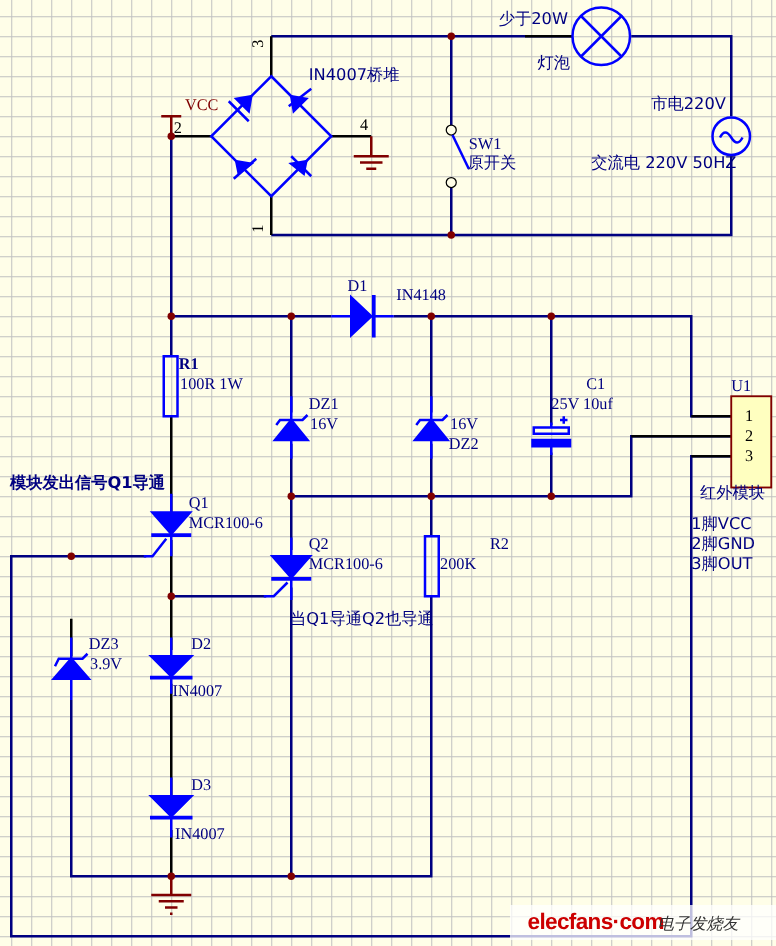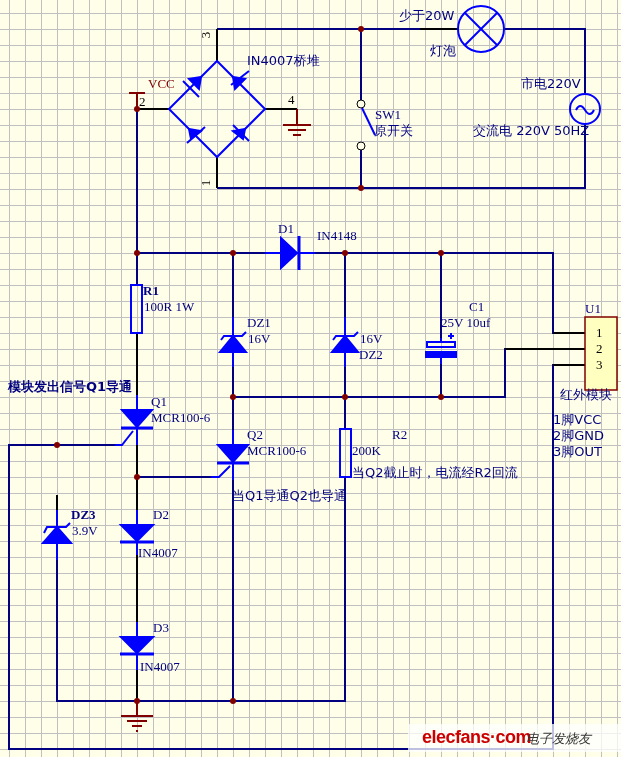--- a/index.html
+++ b/index.html
@@ -242,23 +242,22 @@
 <span class="lbl cn" style="left:553px;top:445px;">3脚OUT</span>
 
 <span class="lbl cn" style="left:8px;top:380px;font-weight:bold;">模块发出信号Q1导通</span>
 <span class="lbl" style="left:151px;top:395px;">Q1</span>
 <span class="lbl" style="left:151px;top:411px;">MCR100-6</span>
 <span class="lbl" style="left:247px;top:428px;">Q2</span>
 <span class="lbl" style="left:247px;top:444px;">MCR100-6</span>
 <span class="lbl cn" style="left:232px;top:489px;">当Q1导通Q2也导通</span>
 <span class="lbl" style="left:352px;top:428px;margin-left:40px;">R2</span>
 <span class="lbl" style="left:352px;top:444px;">200K</span>
-<span class="lbl cn" style="left:352px;top:466px;">当Q2截止时，电流经R2回流</span>
-
-<span class="lbl" style="left:71px;top:508px;font-weight:bold;">DZ3</span>
+
+<span class="lbl" style="left:71px;top:508px;">DZ3</span>
 <span class="lbl" style="left:72px;top:524px;">3.9V</span>
 <span class="lbl" style="left:153px;top:508px;">D2</span>
 <span class="lbl" style="left:138px;top:546px;">IN4007</span>
 <span class="lbl" style="left:153px;top:621px;">D3</span>
 <span class="lbl" style="left:140px;top:660px;">IN4007</span>
 
 <div class="wm">
   <span class="brand">elecfans·com</span>
   <span class="cnb">电子发烧友</span>
 </div>

